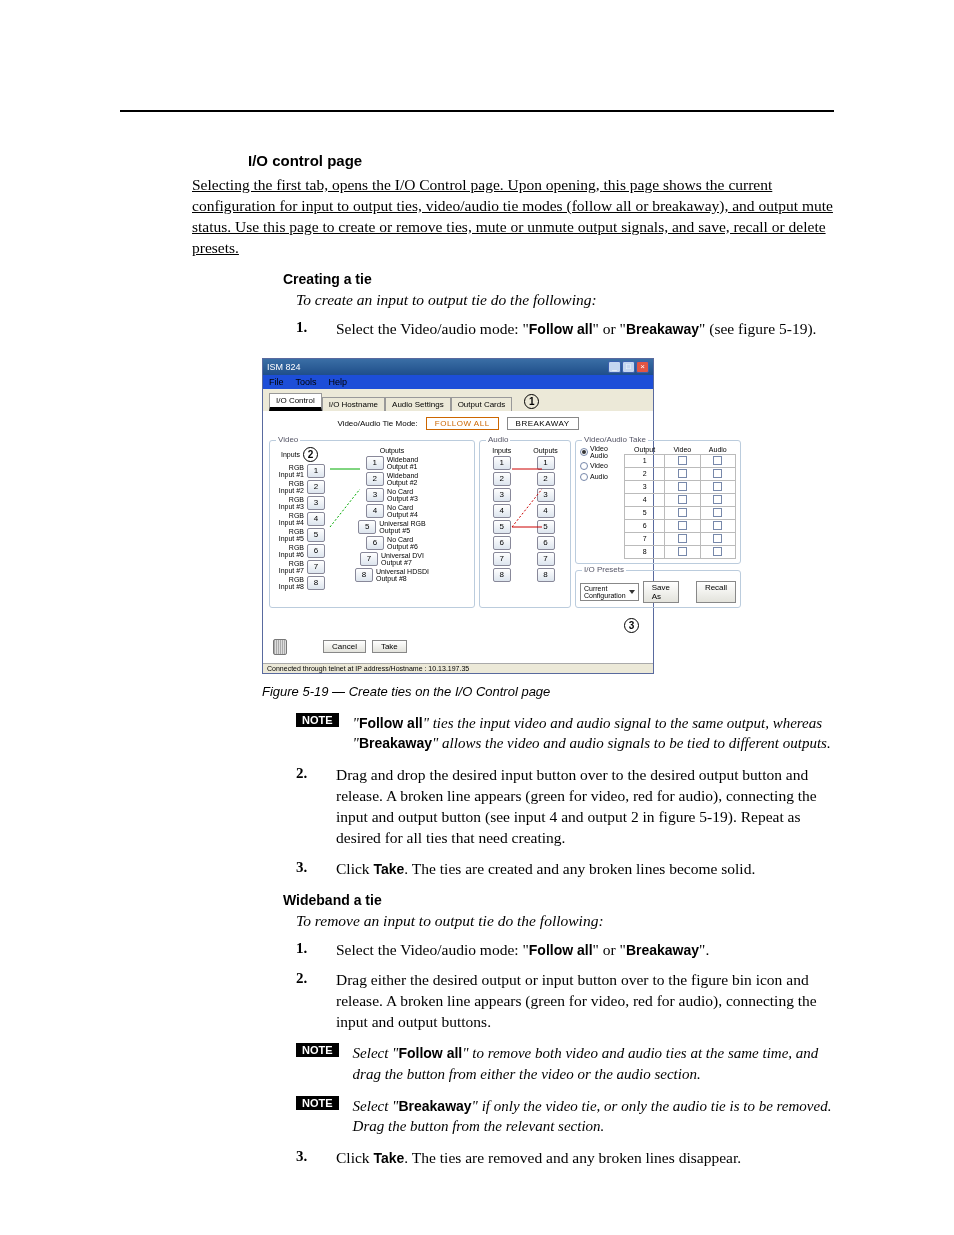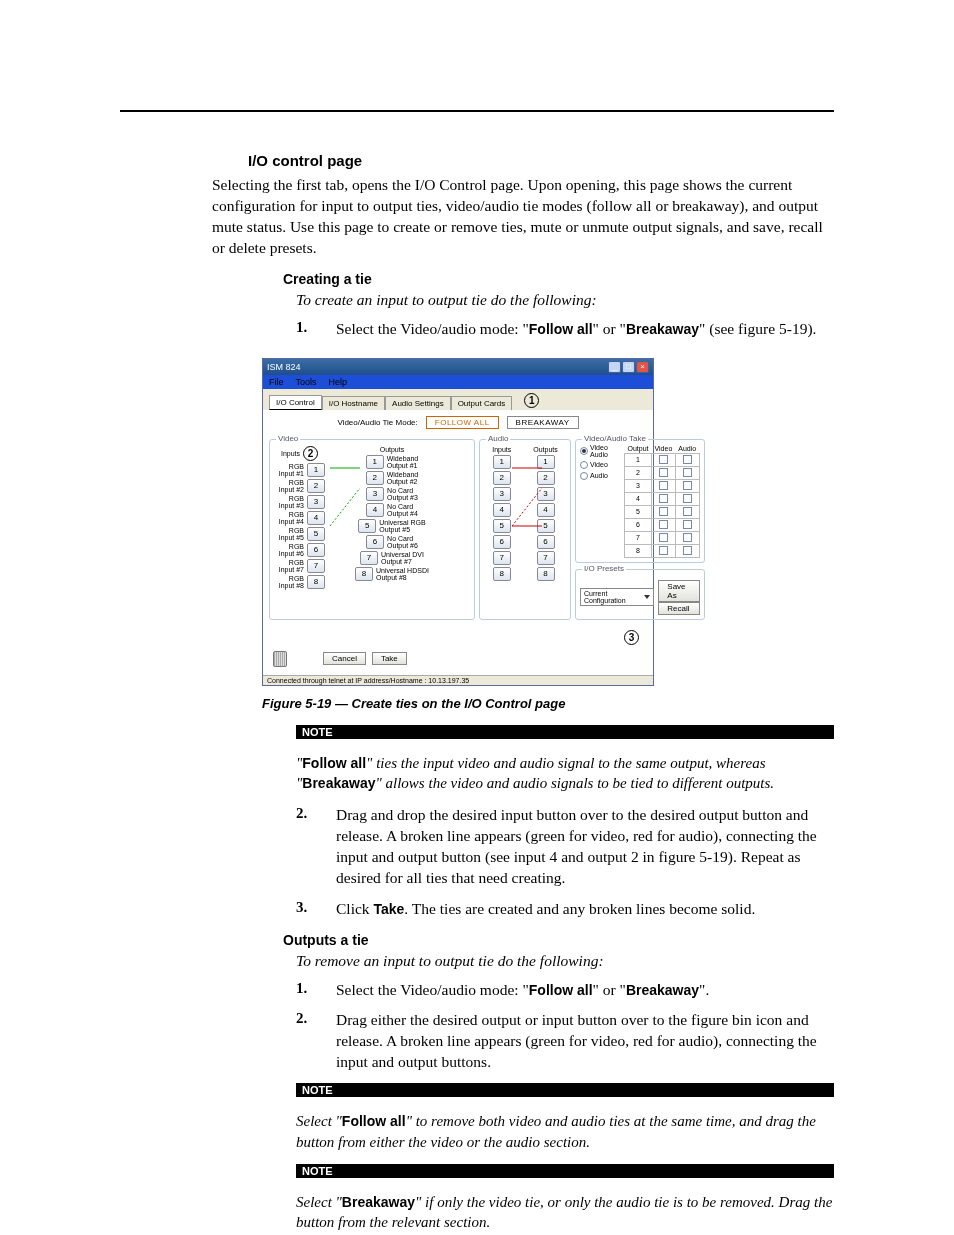--- a/index.html
+++ b/index.html
@@ -1,42 +1,42 @@
 <!DOCTYPE html>
 <html><head>
   <meta charset="utf-8">
   <style>
     * { margin: 0; padding: 0; box-sizing: border-box; }
     body { font-family: 'Times New Roman', serif; background: #fff; width: 954px; position: relative; font-size: 15px; }
     .page { padding: 110px 120px 60px 120px; }
     .hr-top { border-top: 2px solid #000; margin-bottom: 40px; }
     .h3 { font-family: Verdana, Arial, sans-serif; font-weight: bold; font-size: 15px; margin-bottom: 6px; margin-left:128px; }
     .h4 { font-family: Verdana, Arial, sans-serif; font-weight: bold; font-size: 14px; margin-left: 163px; margin-bottom: 3px; margin-top: 12px; }
-    .body-text { margin-left: 92px; font-size: 15.5px; line-height: 1.35; margin-bottom: 8px; }
+    .body-text { margin-left: 72px; font-size: 15.5px; line-height: 1.35; margin-bottom: 8px; text-decoration: underline; }
     .body-text-indent { margin-left: 176px; font-size: 15.5px; line-height: 1.35; margin-bottom: 8px; font-style: italic; }
     .list-item { margin-left: 176px; margin-bottom: 10px; display: flex; }
     .list-num { font-weight: bold; min-width: 40px; }
     .list-content { flex: 1; font-size: 15.5px; line-height: 1.35; }
     .b { font-weight: bold; font-family: Verdana, sans-serif; font-size:14px; }
-    .caption { font-family: Verdana, Arial, sans-serif; font-weight: bold; font-style: italic; font-size: 13px; margin-left: 142px; margin-top: 10px; margin-bottom: 14px; }
-    .note-row { display: flex; margin-left: 176px; margin-bottom: 12px; gap: 14px; flex-direction: column; }
+    .caption { font-family: Verdana, Arial, sans-serif; font-weight: normal; font-style: italic; font-size: 13px; margin-left: 142px; margin-top: 10px; margin-bottom: 14px; }
+    .note-row { display: flex; margin-left: 176px; margin-bottom: 12px; gap: 14px; }
     .note-badge { background: #000; color: #fff; font-family: Arial, sans-serif; font-weight: bold; font-size: 11px; padding: 1px 6px; height: 14px; flex: 0 0 auto; }
     .note-text { font-style: italic; font-size: 15px; line-height: 1.35; flex: 1; }
 
     
     .shot-wrap { margin-left: 142px; margin-top: 18px; }
     .shot { width: 392px; background: #ece9d8; border: 1px solid #596a9e; font-family: Tahoma, sans-serif; font-size: 9px; color: #000; }
     .title-bar { background: linear-gradient(#3a6ea5, #1f4e8a); height: 16px; display: flex; align-items:center; padding: 0 4px; color:#fff; justify-content: space-between;}
     .tb-btns { display:flex; gap:1px; }
     .tb-btn { width:13px; height:12px; background:#c4d6f0; border:1px solid #3a5fae; border-radius:2px; font-size:8px; display:flex; align-items:center; justify-content:center; color:#fff;}
     .tb-close{background:#e25544;}
     .menu-bar { background:#1d4ed8; padding:2px 6px; display:flex; gap:12px; }
     .tab-bar { background:#ece9d8; padding:4px 6px 0 6px; display:flex; align-items:flex-end; }
     .wtab { background:#fff; border:1px solid #999; border-bottom:none; padding:2px 6px; font-size:8px; margin-right:0px; position:relative;}
-    .wtab.active{border-bottom:1px solid #000000;text-align:center;}
+    .wtab.active{border-bottom:4px solid #000000;text-align:center;}
     .wtab.inactive{background:#ece9d8;}
     .cir { display:inline-flex; align-items:center; justify-content:center; width:15px; height:15px; border:1.5px solid #000; border-radius:50%; font-weight:bold; font-size:10px; font-family: Arial,sans-serif;}
     .mode-row { background:#fff; padding:6px; text-align:center; display:flex; justify-content:center; align-items:center; gap:8px; font-size:8px;}
     .mode-btn { border:1px solid #888; padding:1px 8px; font-size:8px; font-family: Tahoma,sans-serif;}
     .mode-btn.fa{border-color:#c60; color:#c60; text-transform:uppercase; letter-spacing:0.5px;}
     .mode-btn.bk{text-transform:uppercase; letter-spacing:0.5px;}
     .panels { background:#fff; display:flex; gap:4px; padding:4px 6px 10px 6px; }
     .grp { border:1px solid #bcd; border-radius:3px; padding:4px; position:relative;}
     .grp-title{ position:absolute; top:-6px; left:6px; background:#fff; padding:0 2px; font-size:8px; color:#556;}
     .io-col { display:flex; flex-direction:column; gap:2px; align-items:center;}
@@ -299,21 +299,21 @@
                 </table>
             </div>
           </div>
           <div class="grp preset-grp">
             <div class="grp-title">I/O Presets</div>
             <div style="display:flex; gap:4px; align-items:center; padding-top:6px;">
               <div class="sel-box">
                   <span>Current Configuration</span>
                   <span class="tri"></span>
                 </div>
-              <div style="display:flex; flex-direction:column; gap:0;">
+              <div style="display:flex; flex-direction:row; gap:17px;">
                 <div class="win-btn">Save As</div>
                 <div class="win-btn">Recall</div>
               </div>
             </div>
           </div>
         </div>
       </div>
       <div style="background:#fff; text-align:right; padding:0 14px 2px;"><span class="cir">3</span></div>
       <div class="bottom-row">
         <div class="bin"></div>
@@ -338,21 +338,21 @@
     <div class="list-content">Drag and drop the desired input button over to the desired output button and release.  A broken line appears (green for video, red for audio), connecting the input and output button (see input 4 and output 2 in figure 5-19).  Repeat as desired for all ties that need creating.</div>
   </div>
 
   <div class="list-item">
     <div class="list-num">3.</div>
     <div class="list-content">
       <span>Click </span><span class="b">Take</span><span>.  The ties are created and any broken lines become solid.</span>
     </div>
   </div>
 
-  <div class="h4">Outputs a tie</div>
+  <div class="h4">Wideband a tie</div>
   <div class="body-text-indent">To remove an input to output tie do the following:</div>
 
   <div class="list-item">
     <div class="list-num">1.</div>
     <div class="list-content">
       <span>Select the Video/audio mode: "</span><span class="b">Follow all</span><span>" or "</span><span class="b">Breakaway</span><span>".</span>
     </div>
   </div>
 
   <div class="list-item">

